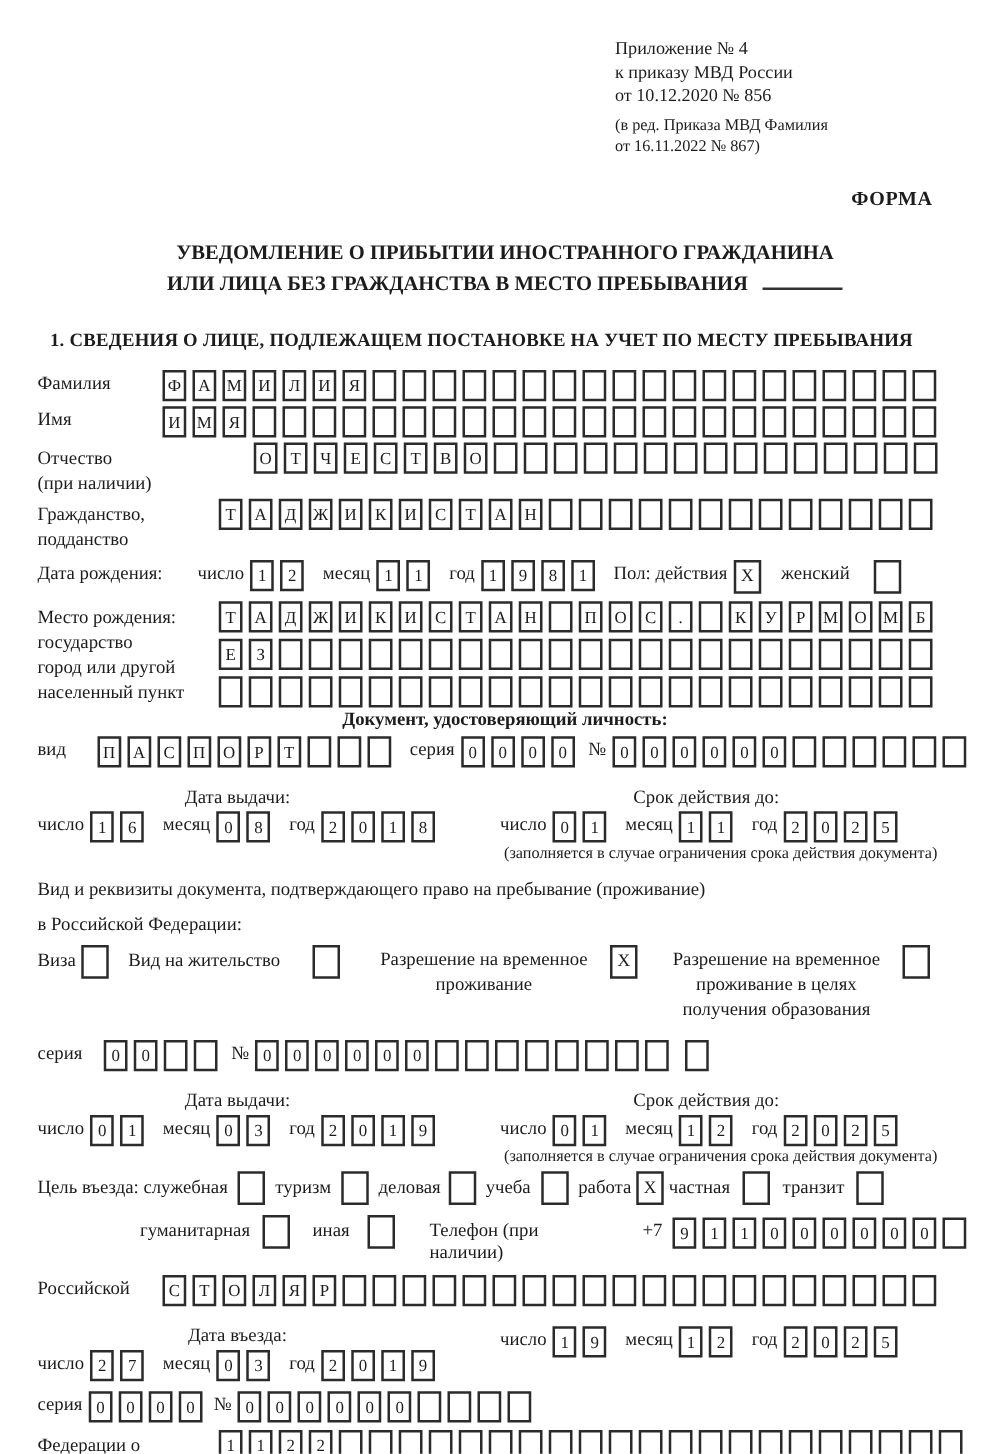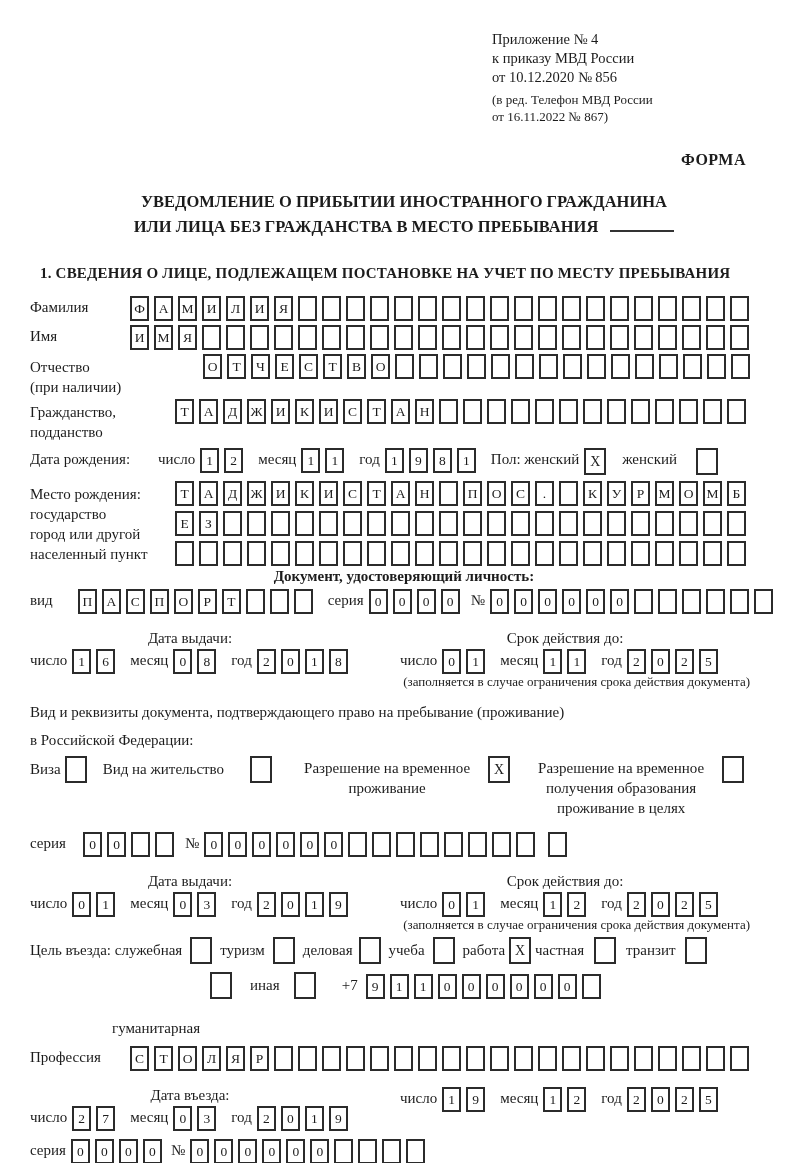--- a/index.html
+++ b/index.html
@@ -41,21 +41,21 @@
 </head>
 <body>
 
 <div class="page">
 
   <div class="appendix">
     <div>Приложение № 4</div>
     <div>к приказу МВД России</div>
     <div>от 10.12.2020 № 856</div>
     <div class="edition">
-      <div>(в ред. Телефон МВД России</div>
+      <div>(в ред. Приказа МВД Фамилия</div>
       <div>от 16.11.2022 № 867)</div>
     </div>
   </div>
 
   <div class="form-label">ФОРМА</div>
 
   <div class="title">
     <div>УВЕДОМЛЕНИЕ О ПРИБЫТИИ ИНОСТРАННОГО ГРАЖДАНИНА</div>
     <div><span>ИЛИ ЛИЦА БЕЗ ГРАЖДАНСТВА В МЕСТО ПРЕБЫВАНИЯ</span><span class="title-underline"></span></div>
   </div>
@@ -203,21 +203,21 @@
         <span class="cell">1</span>
         <span class="cell">1</span>
       </span>
     <span class="w ml">год</span>
     <span class="cells">
         <span class="cell">1</span>
         <span class="cell">9</span>
         <span class="cell">8</span>
         <span class="cell">1</span>
       </span>
-    <span class="w ml">Пол: женский</span>
+    <span class="w ml">Пол: действия</span>
     <span class="cells boxes">
         <span class="cell">X</span>
       </span>
     <span class="w" style="margin-left:16px;">женский</span>
     <span class="cells boxes" style="margin-left:14px;">
         <span class="cell"></span>
       </span>
   </div>
 
   <div class="frow" style="margin-top:6px;margin-bottom:0;">
@@ -413,22 +413,22 @@
       </span>
     <span class="chk-label centered" style="margin-left:20px;width:190px;">
       <div>Разрешение на временное</div>
       <div>проживание</div>
     </span>
     <span class="cells boxes" style="margin-left:6px;">
         <span class="cell">X</span>
       </span>
     <span class="chk-label centered" style="margin-left:16px;width:190px;">
       <div>Разрешение на временное</div>
+      <div>проживание в целях</div>
       <div>получения образования</div>
-      <div>проживание в целях</div>
     </span>
     <span class="cells boxes" style="margin-left:6px;">
         <span class="cell"></span>
       </span>
   </div>
 
   <div class="frow" style="margin-top:14px;">
     <span class="w" style="width:48px;">серия</span>
     <span class="cells">
         <span class="cell">0</span>
@@ -531,45 +531,46 @@
     <span class="cells boxes" style="margin-left:10px;">
         <span class="cell"></span>
       </span>
     <span class="chk-label" style="margin-left:10px;">транзит</span>
     <span class="cells boxes" style="margin-left:10px;">
         <span class="cell"></span>
       </span>
   </div>
 
   <div class="chkrow" style="margin-top:8px;">
-    <span class="chk-label" style="margin-left:82px;margin-top:43px;">гуманитарная</span>
+    <span class="chk-label" style="margin-left:82px;">гуманитарная</span>
     <span class="cells boxes" style="margin-left:10px;">
         <span class="cell"></span>
       </span>
     <span class="chk-label" style="margin-left:18px;">иная</span>
     <span class="cells boxes" style="margin-left:14px;">
         <span class="cell"></span>
       </span>
+    <span class="chk-label" style="margin-left:28px;">Телефон (при наличии)</span>
     <span class="chk-label" style="margin-left:26px;">+7</span>
     <span class="cells" style="margin-left:8px;margin-top:2px;">
         <span class="cell">9</span>
         <span class="cell">1</span>
         <span class="cell">1</span>
         <span class="cell">0</span>
         <span class="cell">0</span>
         <span class="cell">0</span>
         <span class="cell">0</span>
         <span class="cell">0</span>
         <span class="cell">0</span>
         <span class="cell"></span>
       </span>
   </div>
 
   <div class="frow" style="margin-top:9px;">
-    <span class="flabel" style="width:100px;">Профессия</span>
+    <span class="flabel" style="width:100px;">Российской</span>
     <span class="cells">
         <span class="cell">С</span>
         <span class="cell">Т</span>
         <span class="cell">О</span>
         <span class="cell">Л</span>
         <span class="cell">Я</span>
         <span class="cell">Р</span>
         <span class="cell"></span>
         <span class="cell"></span>
         <span class="cell"></span>

